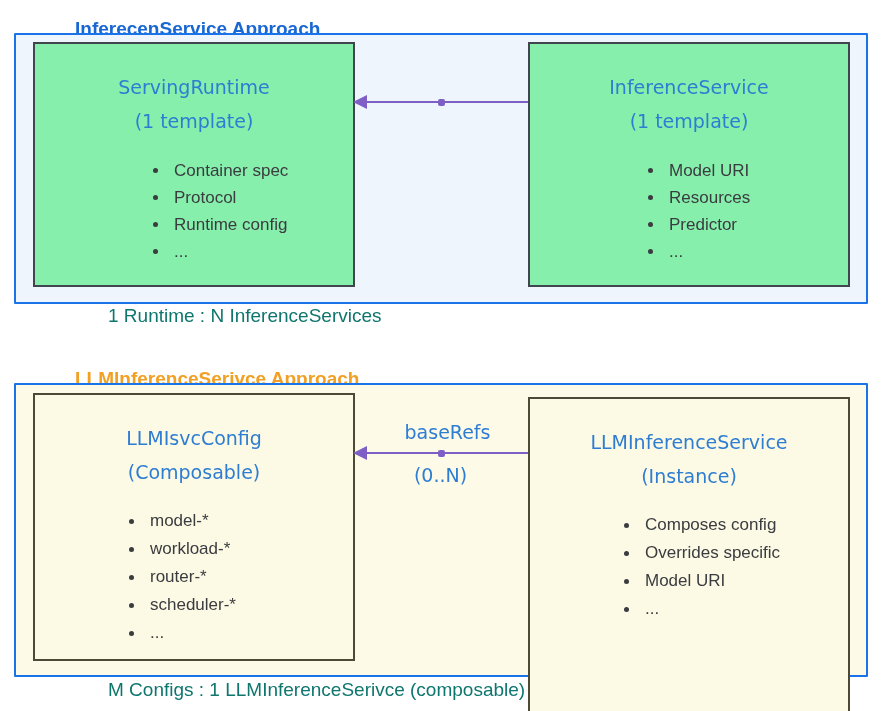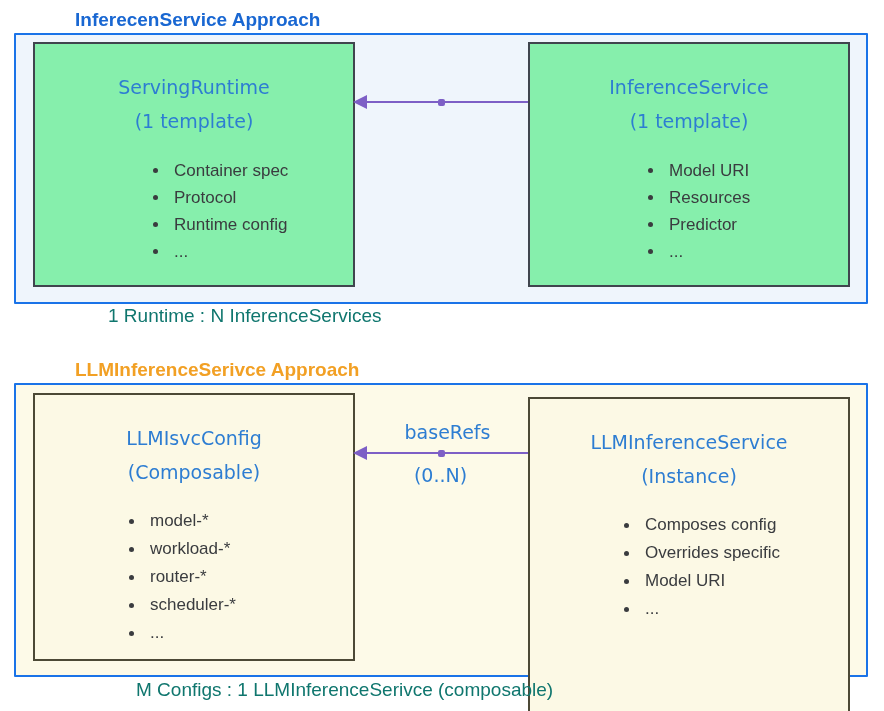--- a/index.html
+++ b/index.html
@@ -1,21 +1,21 @@
 <!DOCTYPE html>
 <html><head>
 <meta charset="utf-8">
 <style>
   html,body { margin:0; padding:0; background:#ffffff; }
   .canvas {
     position:relative; width:884px; height:711px; background:#ffffff;
     font-family:"Liberation Sans", sans-serif; overflow:hidden;
   }
   .sec-title {
-    position:absolute; font-size:19px; font-weight:700; white-space:nowrap;
+    position:absolute; font-size:19px; font-weight:700; white-space:nowrap;margin-top:9px;
   }
   .outer-box {
     position:absolute; box-sizing:border-box;
     border:2px solid #1a73e8; border-radius:1px;
   }
   .outer-box.blue-bg { background:#eff5fc; }
   .outer-box.cream-bg { background:#fdfae8; }
   .inner-box { position:absolute; box-sizing:border-box; }
   .inner-box.blue  { border:2px solid #40454e; background:#86efac; }
   .inner-box.cream { border:2px solid #4c4936; background:#fcf9e5; }
@@ -136,15 +136,15 @@
   <div class="arrow-label" style="left:353px; top:421px; width:189px;">baseRefs</div>
 
   <div class="arrow" style="left:353px; top:446px; width:175px;">
     <div class="arrow-line"></div>
     <div class="arrow-head"></div>
     <div class="arrow-dot"></div>
   </div>
 
   <div class="arrow-label" style="left:353px; top:464px; width:175px;">(0..N)</div>
 
-  <div class="caption" style="left:108px; top:679px;margin-left:28px;">M Configs : 1 LLMInferenceSerivce (composable)</div>
+  <div class="caption" style="left:108px; top:679px;">M Configs : 1 LLMInferenceSerivce (composable)</div>
 
 </div>
 
 </body></html>

